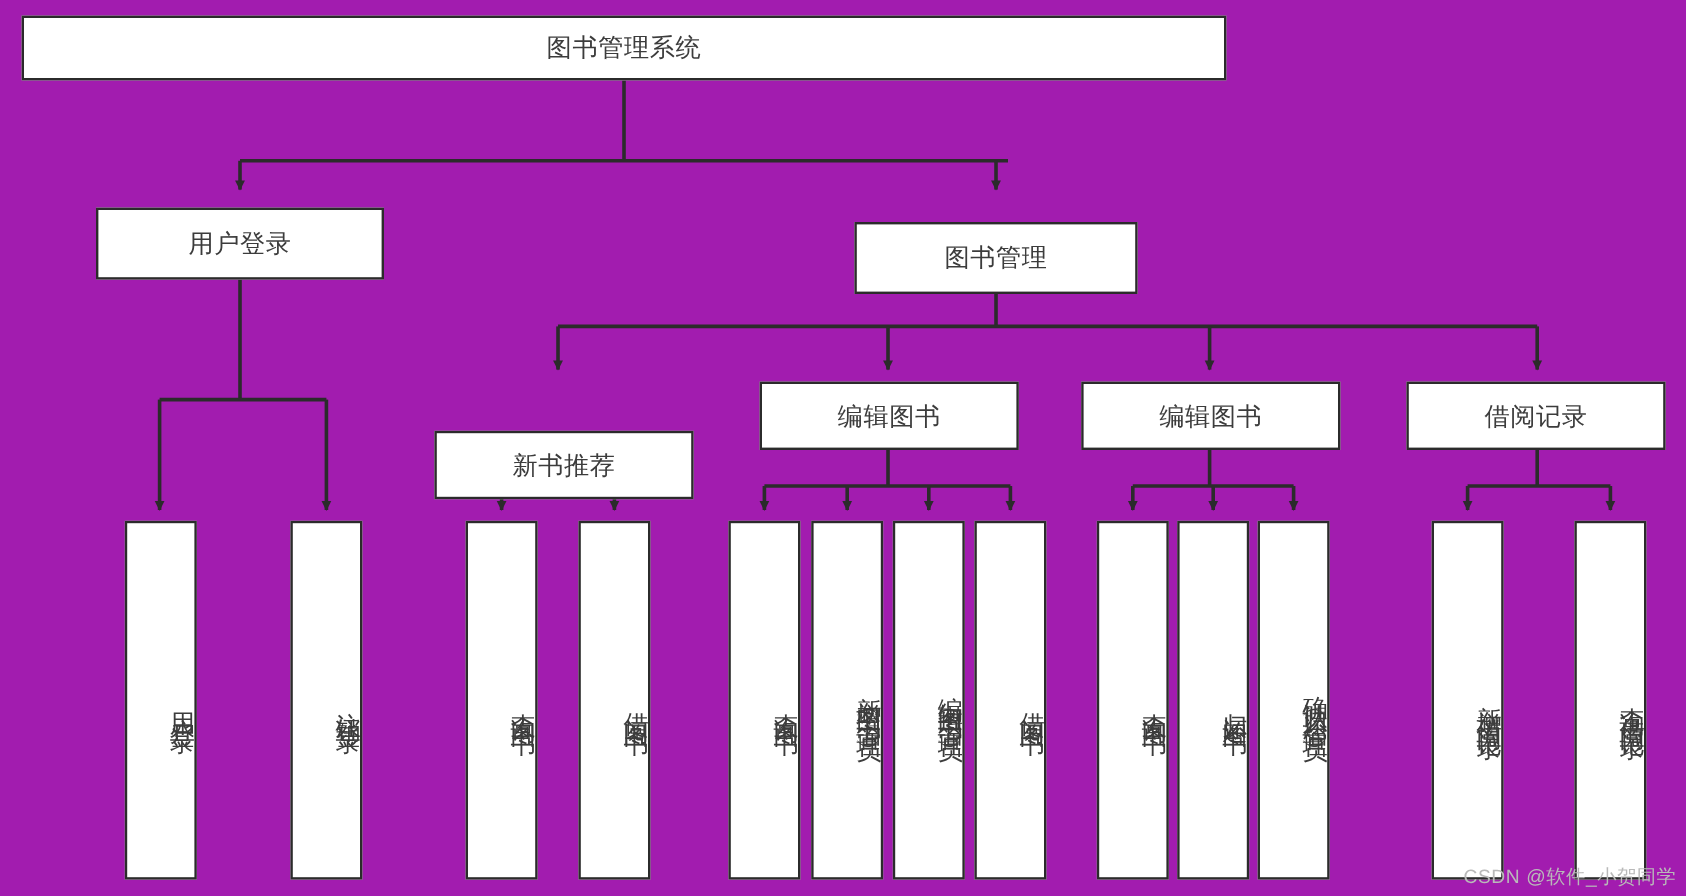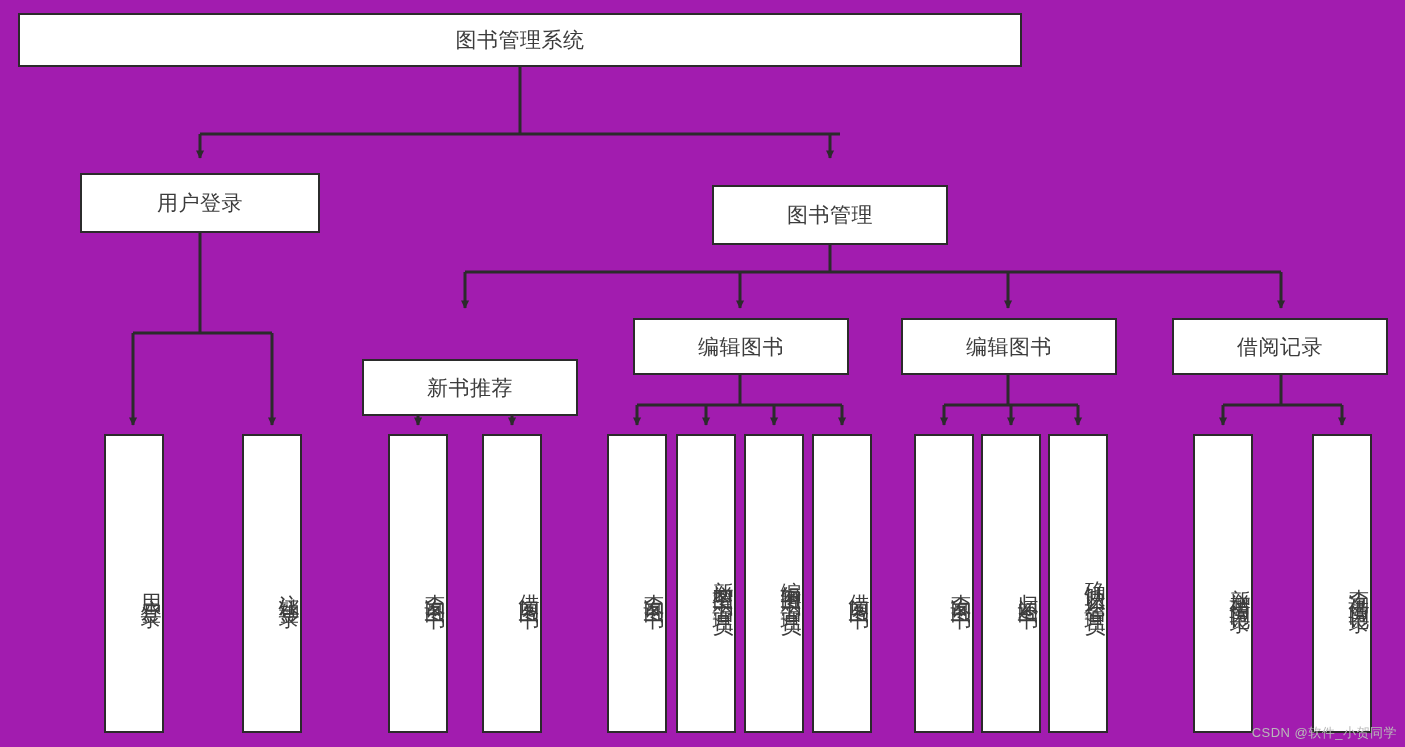--- a/index.html
+++ b/index.html
@@ -51,21 +51,21 @@
     letter-spacing: 5px;
     line-height: 1;
     padding-top: 6px;
     align-items: flex-start;
     justify-content: center;
   }
   .watermark {
     position: absolute;
     right: 8px;
     bottom: 5px;
-    font-size: 13px;
+    font-size: 16px;
     color: #b9b9b9;
     white-space: nowrap;
     letter-spacing: 0.5px;
   }
 </style>
 </head>
 <body>
 
 <div id="diagram-root">
 

